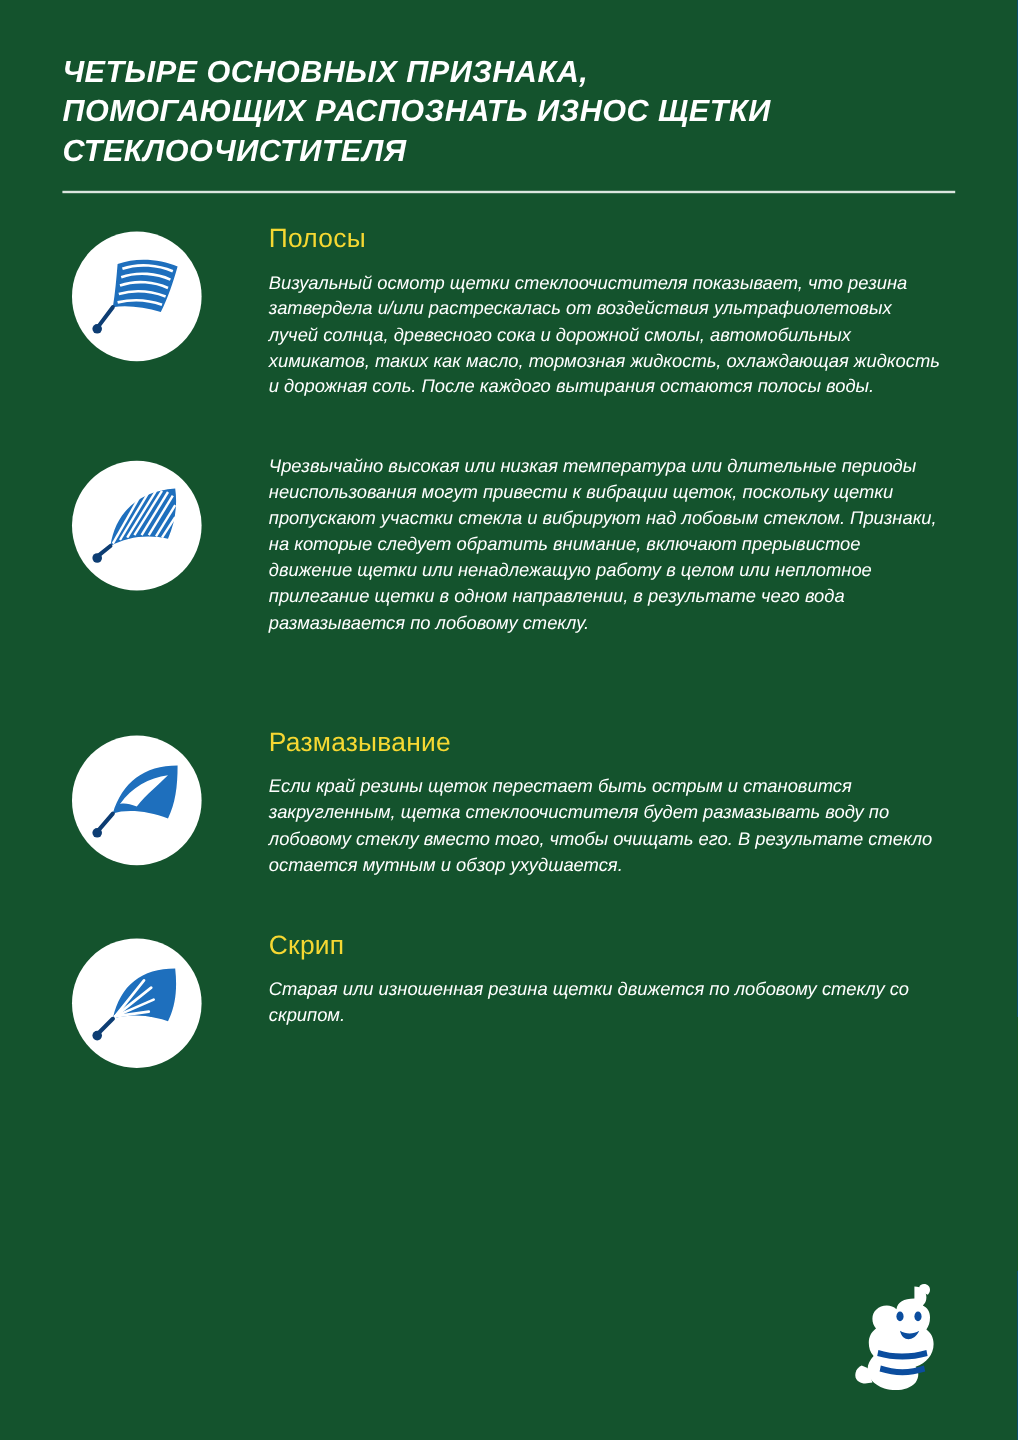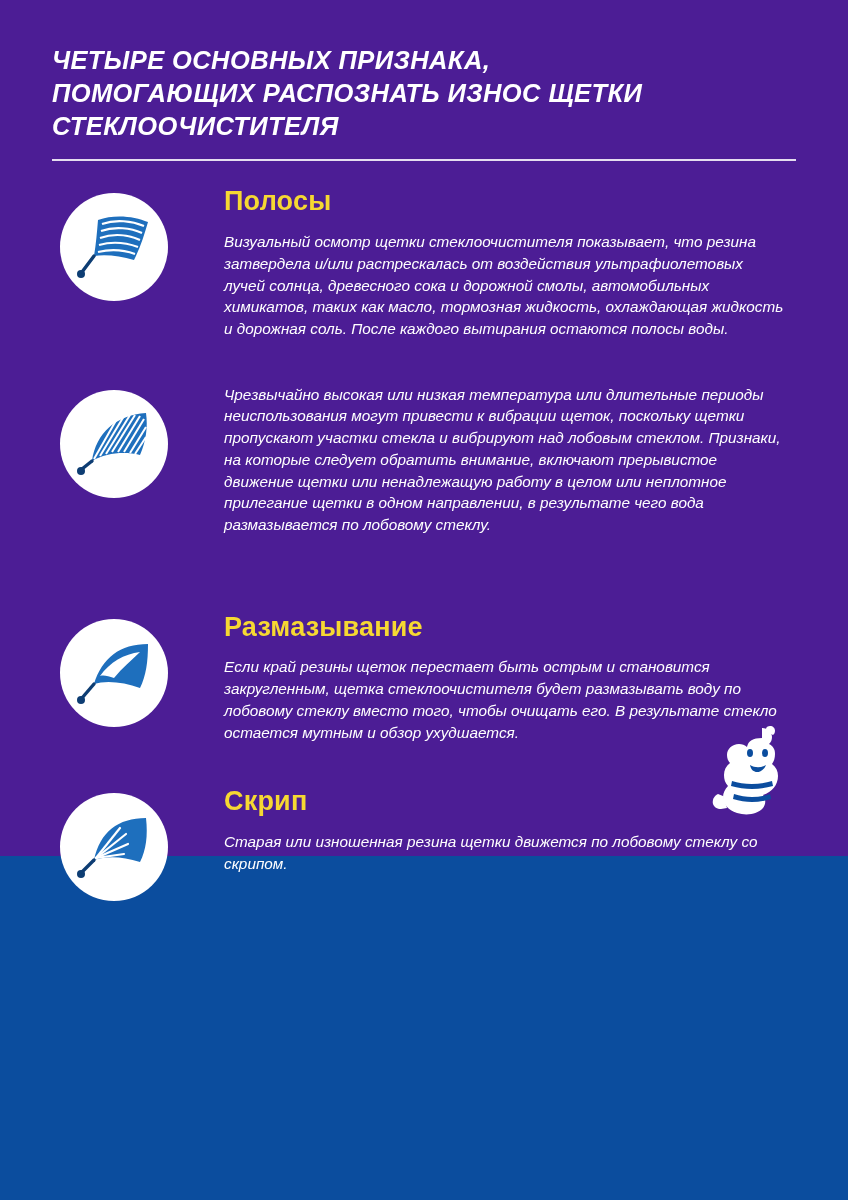--- a/index.html
+++ b/index.html
@@ -6,22 +6,22 @@
   html, body {
     width: 848px;
     height: 1200px;
     background: #0b4d9e;
     font-family: "Liberation Sans", sans-serif;
     overflow: hidden;
   }
   .page {
     position: relative;
     width: 848px;
-    height: 856px;
-    background: #4c1d95;
+    height: 1200px;
+    background: #14532d;
     padding: 0;
   }
 
   
   .header {
     padding: 44px 52px 0 52px;
   }
   .header h1 {
     color: #ffffff;
     font-size: 25.5px;
@@ -65,22 +65,22 @@
     justify-content: center;
   }
   .circle svg { display: block; }
   .body-col {
     flex: 1 1 auto;
     padding-left: 48px;
     padding-right: 10px;
   }
   .sec-title {
     color: #f6d832;
-    font-size: 27px;
-    font-weight: 700;
+    font-size: 22px;
+    font-weight: 400;
     line-height: 1.1;
     margin-bottom: 14px;
     letter-spacing: 0.2px;
   }
   .sec-text {
     color: #ffffff;
     font-size: 15.3px;
     line-height: 1.42;
     font-weight: 400;
     font-style: italic;

